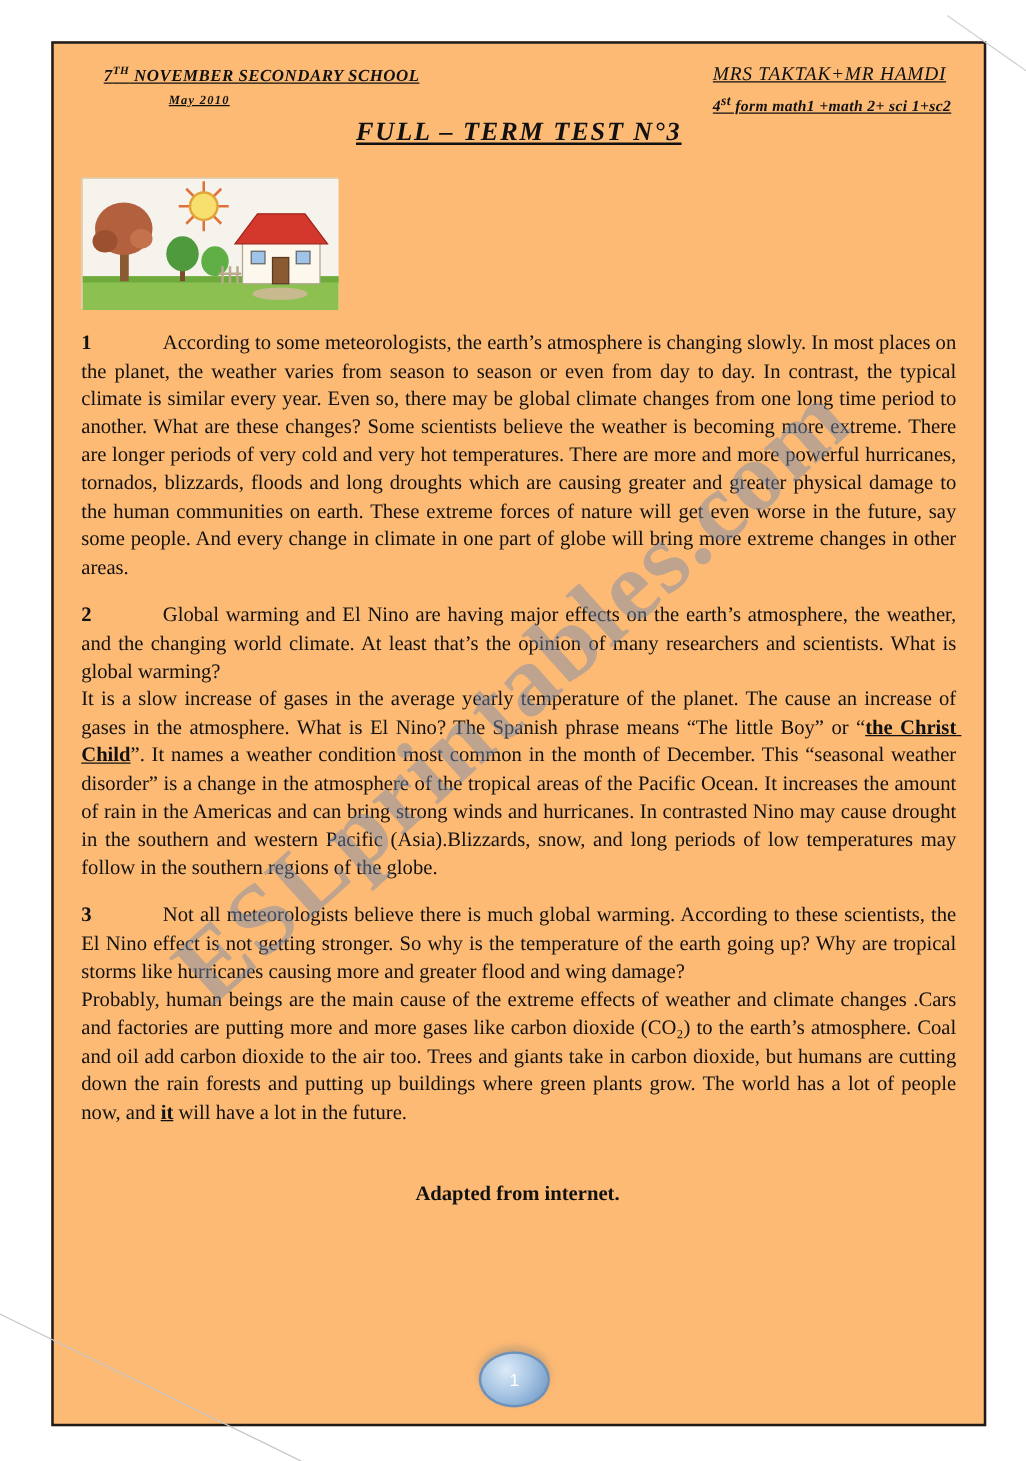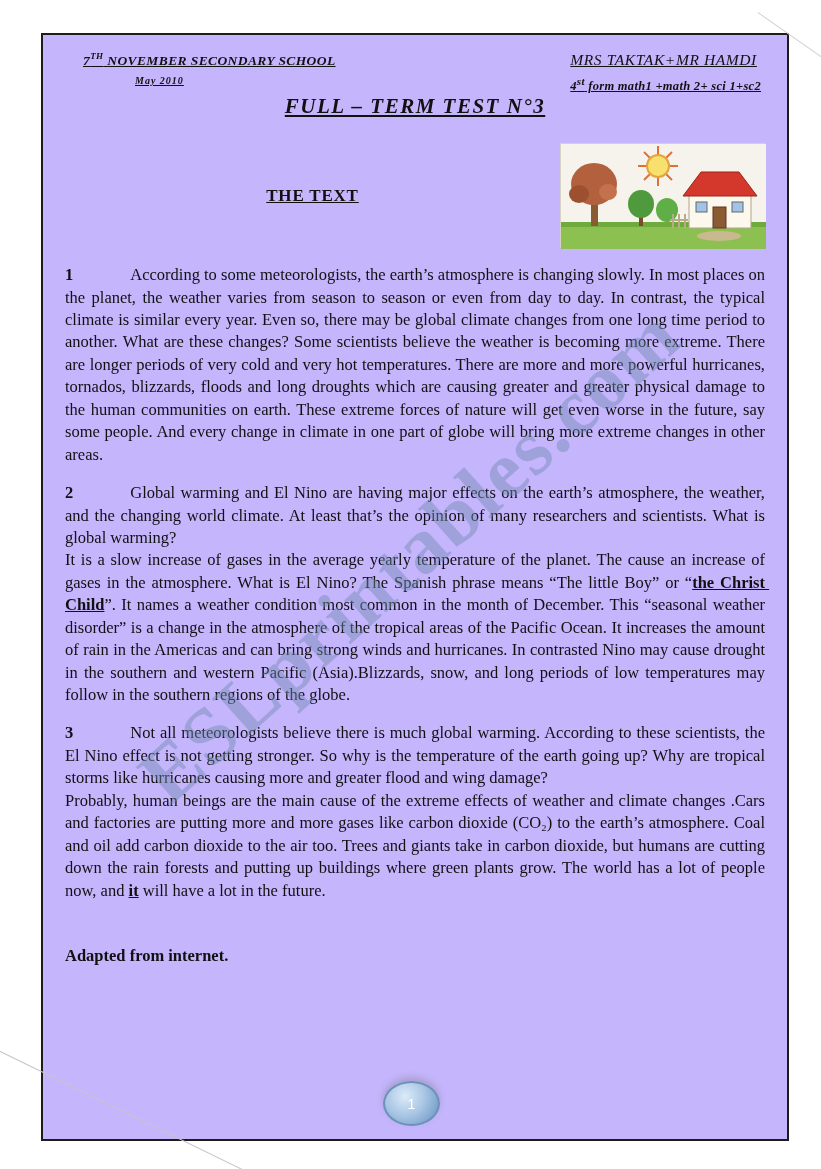--- a/index.html
+++ b/index.html
@@ -9,21 +9,21 @@
     background:#ffffff;
     font-family:"Liberation Serif", serif;
     color:#111;
     overflow:hidden;
   }
   .page-frame {
     position:absolute;
     left:41px; top:33px;
     width:748px; height:1108px;
     border:2px solid #1c1c1c;
-    background:#c4b5fd;
+    background:#fdba74;
     padding:16px 22px 8px 22px;
   }
   
   .header-row { display:flex; justify-content:space-between; align-items:flex-start; }
   .header-left { padding-left:18px; }
   .school-line {
     font-weight:bold; font-style:italic; font-size:13.5px;
     text-decoration:underline; letter-spacing:.4px;
   }
   .school-line sup { font-size:9px; }
@@ -62,21 +62,21 @@
   }
   
   .body-text { margin-top:16px; }
   .body-para {
     font-size:16.5px; line-height:1.36; text-align:justify;
   }
   .body-para + .body-para { margin-top:16px; }
   .para-num { font-weight:bold; margin-right:9px; }
   .para-runs { white-space:pre-wrap;margin-left:48px; }
   .source-credit {
-    margin-top:44px; text-align:left; font-weight:bold; font-size:16.5px;
+    margin-top:44px; text-align:center; font-weight:bold; font-size:16.5px;
     padding-right:2px;
   }
   
   .watermark {
     position:absolute; left:410px; top:555px;
     transform:translate(-50%,-50%) rotate(-42deg);
     font-size:80px; font-weight:bold;
     color:rgba(112,138,176,0.45);
     white-space:nowrap; letter-spacing:2px;
     pointer-events:none; z-index:6;
@@ -114,23 +114,20 @@
     </div>
     <div class="header-right">
       <div class="teachers-line">MRS TAKTAK+MR HAMDI</div>
       <div class="class-line"><span>4</span><sup>st</sup><span> form math1 +math 2+ sci 1+sc2</span></div>
     </div>
   </div>
 
   <div class="test-title"><span>FULL – TERM TEST N°3</span></div>
 
   <div class="heading-row">
-    <div class="text-heading-wrap">
-      <div class="text-heading">THE TEXT</div>
-    </div>
     <div class="illustration">
       <svg width="205" height="105" viewBox="0 0 205 105">
         <rect width="205" height="105" fill="#f6f3ec"></rect>
         <rect y="78" width="205" height="27" fill="#8cc152"></rect>
         <rect y="78" width="205" height="5" fill="#6faa3d"></rect>
 
         <g stroke="#e0703a" stroke-width="2">
           <line x1="97" y1="22" x2="97" y2="2"></line>
             <line x1="97" y1="22" x2="97" y2="42"></line>
           <line x1="97" y1="22" x2="77" y2="22"></line>

